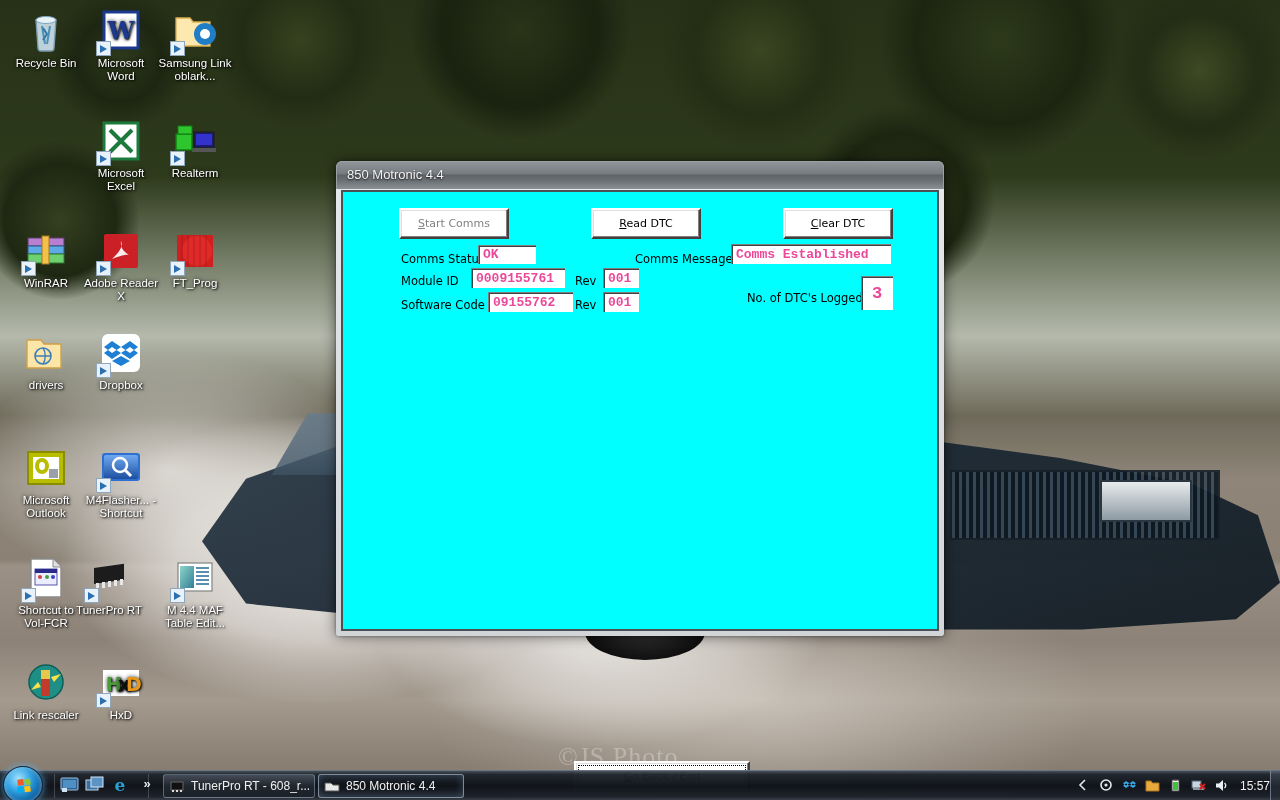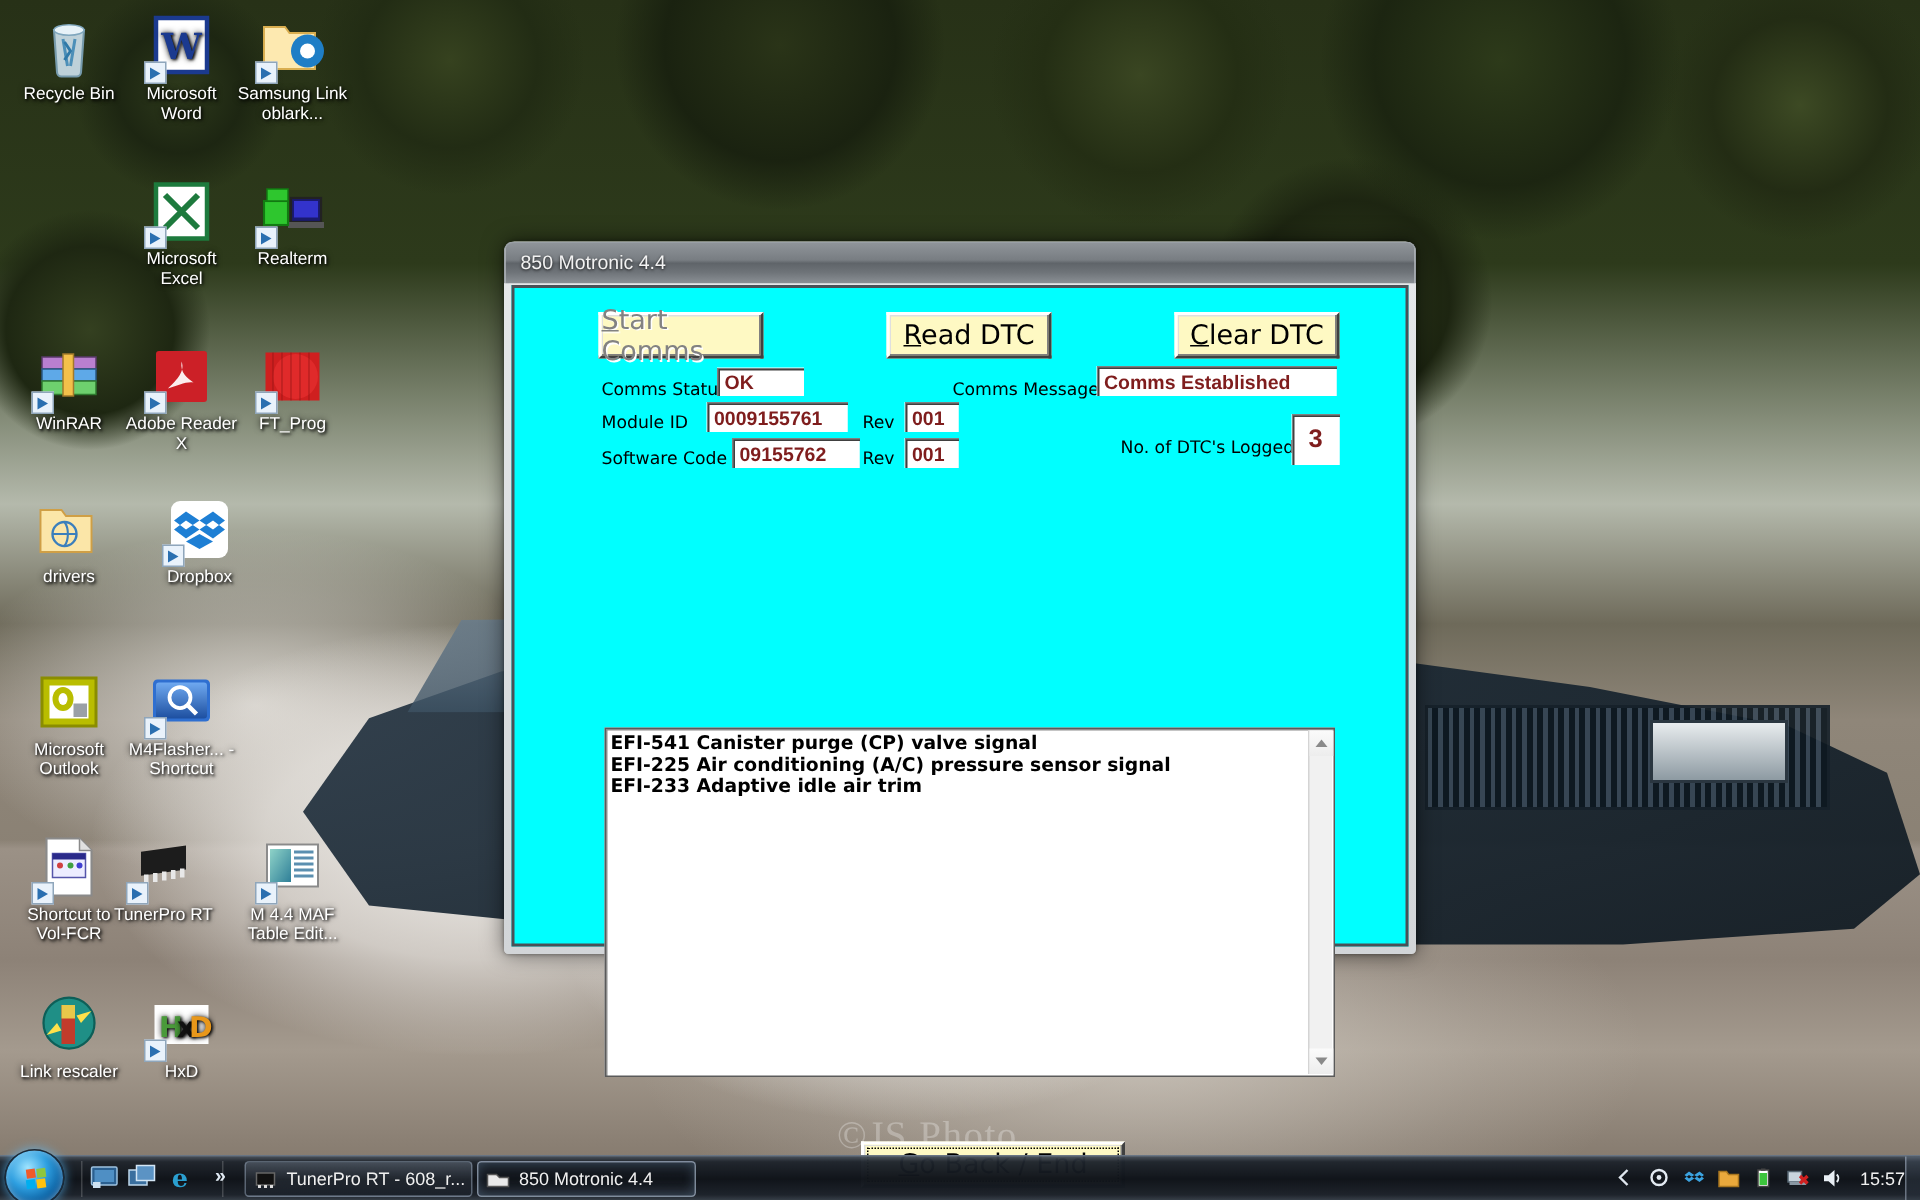--- a/index.html
+++ b/index.html
@@ -129,48 +129,48 @@
   #client {
     position: absolute; left: 5px; top: 29px;
     width: 598px; height: 441px;
     background: #00ffff;
     border: 2px solid #4a5056;
   }
 
   
   .w-btn {
     position: absolute;
-    background: #fef9c3;
+    background: #ffffff;
     border-top: 2px solid #ffffff;
     border-left: 2px solid #ffffff;
     border-right: 2px solid #404040;
     border-bottom: 2px solid #404040;
     box-shadow: inset -1px -1px 0 #808080, inset 1px 1px 0 #dfdfdf;
     font-family: "DejaVu Sans", sans-serif;
-    font-size: 18px; color: #000;
+    font-size: 11px; color: #000;
     display: flex; align-items: center; justify-content: center;
     cursor: default; user-select: none;
   }
   .w-btn.disabled { color: #828282; text-shadow: 1px 1px 0 #ffffff; }
   .w-btn u { text-decoration: underline; }
 
   .w-label {
     position: absolute;
     font-family: "DejaVu Sans", sans-serif;
     font-size: 11.5px; color: #000;
     white-space: nowrap;
   }
   .w-field {
     position: absolute;
     background: #ffffff;
     border: none;
     box-shadow: inset 1px 1px 0 #808080, inset 2px 2px 0 #404040,
                 inset -1px -1px 0 #ffffff;
-    font-family: Liberation Sans, sans-serif;
-    font-size: 13px; font-weight: bold; color: #7f1d1d;
+    font-family: Liberation Mono, monospace;
+    font-size: 13px; font-weight: bold; color: #ec4899;
     display: flex; align-items: center;
     padding-left: 5px;
     overflow: hidden; white-space: nowrap;
   }
   .w-field.center { justify-content: center; padding-left: 0; }
   .w-field.big { font-size: 17px; font-weight: bold; }
 
   #listbox {
     position: absolute; left: 60px; top: 293px;
     width: 487px; height: 233px;
@@ -335,21 +335,21 @@
         <span class="lbl">FT_Prog</span>
       </div>
       <div class="dicon" style="left: 8px; top: 330px;">
         <span class="glyph"><svg width="46" height="46" viewBox="0 0 46 46">
             <path d="M4 10h14l3 4h17v24H4z" fill="#fbe6a8" stroke="#cf9f46" stroke-width="1.3"></path>
             <circle cx="20" cy="26" r="8" fill="none" stroke="#3b7fbc" stroke-width="1.6"></circle>
             <path d="M12 26h16M20 18c3 4 3 12 0 16" stroke="#3b7fbc" stroke-width="1.4" fill="none"></path>
           </svg></span>
         <span class="lbl">drivers</span>
       </div>
-      <div class="dicon" style="left: 95px; top: 330px; text-align: center;">
+      <div class="dicon" style="left: 83px; top: 330px; text-align: center;">
         <span class="glyph"><svg width="46" height="46" viewBox="0 0 46 46">
             <rect x="4" y="4" width="38" height="38" rx="6" fill="#fff"></rect>
             <path d="M14 11l-8 6 8 6 9-6zM32 11l8 6-8 6-9-6zM14 29l-8-6 8-6 9 6zM32 29l8-6-8-6-9 6z" fill="#1e7fd4"></path>
             <path d="M14 31l9-5 9 5-9 5z" fill="#1e7fd4"></path>
           </svg><span class="shortcut-arrow"></span></span>
         <span class="lbl">Dropbox</span>
       </div>
       <div class="dicon" style="left: 8px; top: 445px;">
         <span class="glyph"><svg width="46" height="46" viewBox="0 0 46 46">
             <rect x="5" y="7" width="36" height="32" fill="#b9bd00" stroke="#8a8d00" stroke-width="2"></rect>
@@ -471,35 +471,20 @@
     <div class="w-field" style="left:260px; top:76px; width:36px; height:20px;">001</div>
 
     <div class="w-label" style="left:58px; top:106px;">Software Code</div>
     <div class="w-field" style="left:145px; top:100px; width:85px; height:20px;">09155762</div>
     <div class="w-label" style="left:232px; top:106px;">Rev</div>
     <div class="w-field" style="left:260px; top:100px; width:36px; height:20px;">001</div>
 
     <div class="w-label" style="left:404px; top:99px;">No. of DTC's Logged</div>
     <div class="w-field center big" style="left:518px; top:84px; width:32px; height:34px;">3</div>
 
-    <div id="listbox">
-      <div class="rows" id="dtc-rows">
-          <div>EFI-541 Canister purge (CP) valve signal</div>
-          <div>EFI-225 Air conditioning (A/C) pressure sensor signal</div>
-          <div>EFI-233 Adaptive idle air trim</div>
-        </div>
-      <div id="sbar">
-        <div class="sb-arrow up">
-            <span class="tri-u"></span>
-          </div>
-        <div class="sb-arrow dn">
-            <span class="tri-d"></span>
-          </div>
-      </div>
-    </div>
 
     <div id="gobackbtn" class="w-btn">
       <div class="focusrect"></div>
       <span style="position:relative"><u>G</u>o Back / End</span>
     </div>
 
   </div>
 </div>
 
 <div id="taskbar">

